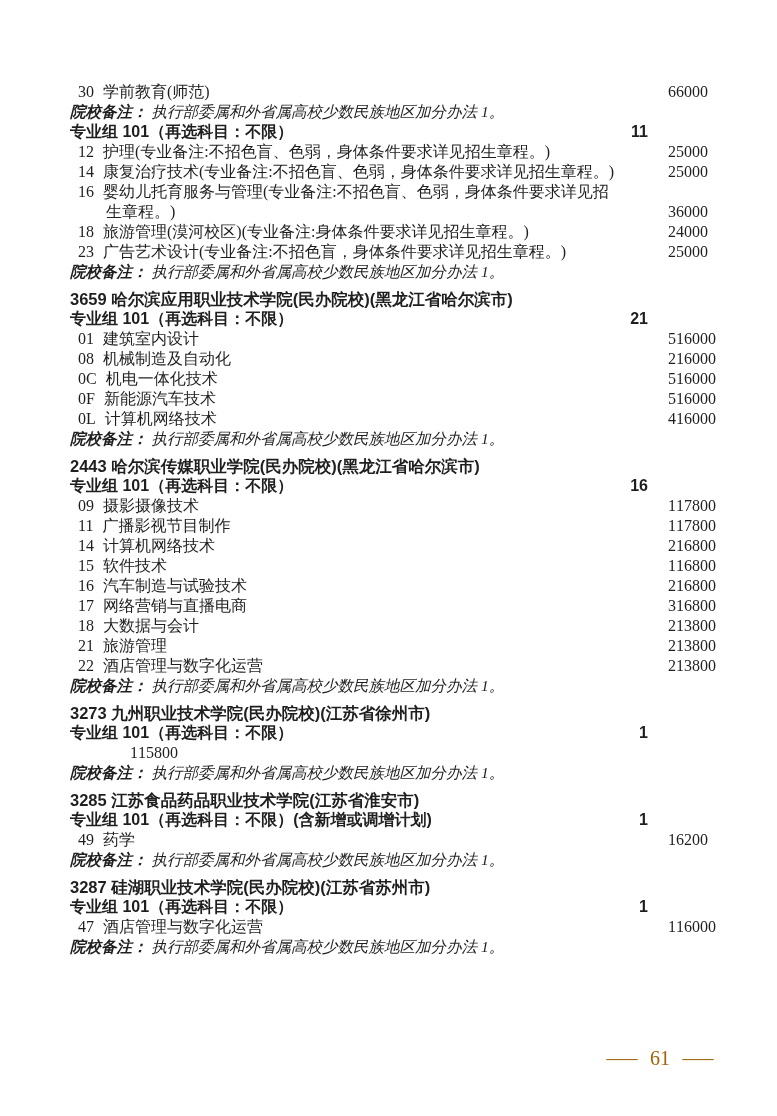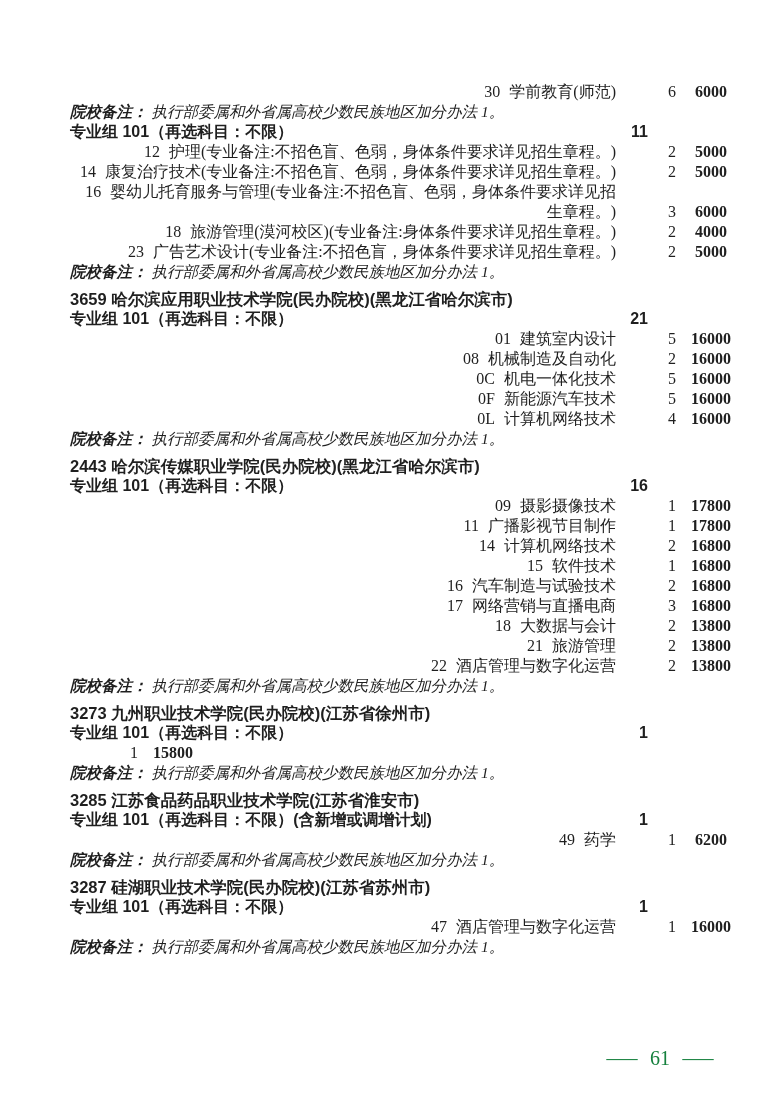--- a/index.html
+++ b/index.html
@@ -39,50 +39,48 @@
     display: flex;
     align-items: flex-end;
     font-size: 16px;
     line-height: 20px;
     padding-left: 8px;
   }
   .prog-name {
     flex: 0 0 510px;
     padding-left: 28px;
     text-indent: -28px;
-    text-align: right;
   }
   .prog-num { padding-right: 9px; }
   .col-count {
     flex: 0 0 60px;
     text-align: right;
     white-space: nowrap;
   }
   .col-fee {
     flex: 0 0 70px;
-    text-align: center;
-    white-space: nowrap;
-    font-weight: bold;
+    text-align: left;
+    white-space: nowrap;
   }
   .remark-row {
     font-size: 15.5px;
     line-height: 20px;
     font-style: italic;
   }
   .remark-label {
     font-weight: bold;
     padding-right: 4px;
   }
   .footer {
     position: absolute;
     top: 1046px;
     right: 69px;
     font-size: 20px;
     line-height: 24px;
-    color: #15803d;
+    color: #a16207;
     white-space: nowrap;
   }
   .dash { display: inline-block; transform: scaleX(1.55); }
   .page-num { display: inline-block; margin: 0 13px; }
 </style>
 </head>
 <body>
 
 <div class="page">
   <div class="content" id="content">

